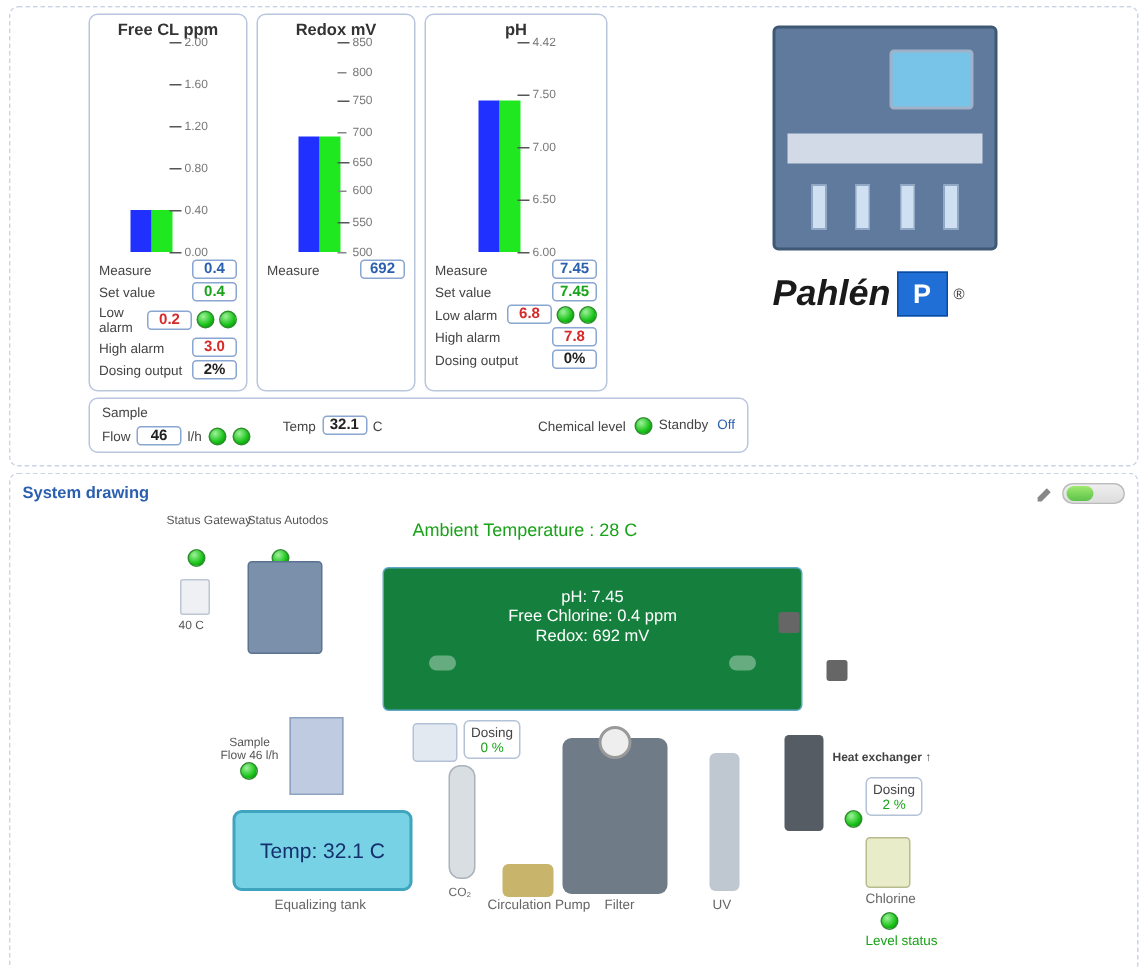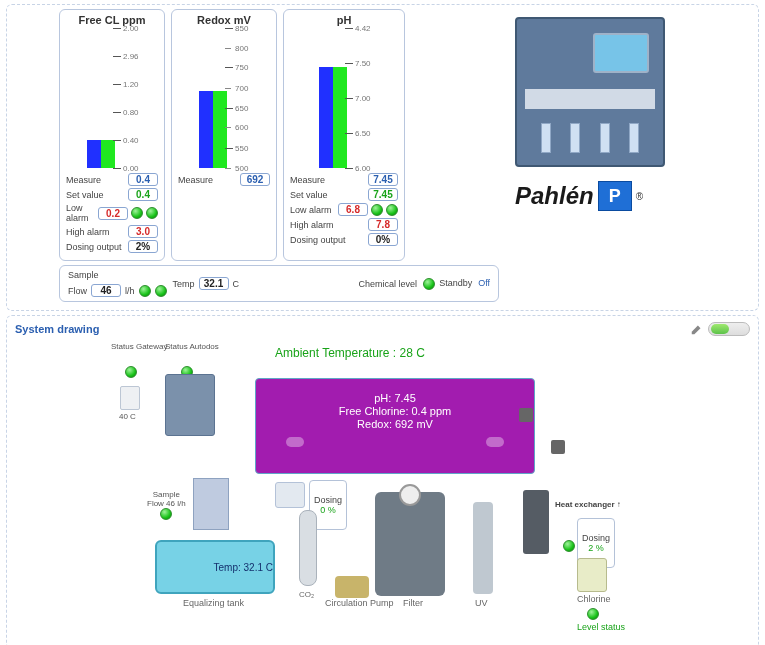--- a/index.html
+++ b/index.html
@@ -41,31 +41,31 @@
   .device-panel { position:absolute; top:70px; left:8px; right:8px; height:20px; background:#d1dae6;}
   .device-tubes { position:absolute; bottom:12px; left:14px; right:14px; height:40px; display:flex; justify-content:space-around; align-items:flex-end;}
   .tube { width:10px; height:30px; background:#cfe0f3; border:1px solid #90a8c6;}
   .brand { display:flex; align-items:center; gap:4px; margin-top:6px;}
   .brand-text { font-size:24px; font-weight:bold; color:#1a1a1a; font-style:italic;}
   .brand-logo { width:34px; height:30px; background:#1f6fd6; border:1px solid #0a4ba0; display:flex; align-items:center; justify-content:center; color:#fff; font-weight:bold; font-size:18px;}
   
   .sys-body { position:relative; height:300px; }
   .ambient { position:absolute; top:6px; left:260px; color:#19a319; font-size:12px; }
   .status-box { position:absolute; top:2px; font-size:8px; text-align:center; color:#555;}
-  .pool { position:absolute; top:38px; left:240px; width:280px; height:96px; background:#a21caf; border:1px solid #5fa6c7; border-radius:4px; color:#fff; text-align:center; padding-top:12px; font-size:11px;}
+  .pool { position:absolute; top:38px; left:240px; width:280px; height:96px; background:#15803d; border:1px solid #5fa6c7; border-radius:4px; color:#fff; text-align:center; padding-top:12px; font-size:11px;}
   .pool .line { margin:1px 0;}
   .jet { position:absolute; width:18px; height:10px; border-radius:5px; background:rgba(255,255,255,0.35);}
-  .tank { position:absolute; left:140px; top:200px; width:120px; height:54px; background:#77d2e6; border:2px solid #3fa4bd; border-radius:6px; display:flex; align-items:center; justify-content:flex-end; color:#14306d; font-size:10px;}
+  .tank { position:absolute; left:140px; top:200px; width:120px; height:54px; background:#77d2e6; border:2px solid #3fa4bd; border-radius:6px; display:flex; align-items:center; justify-content:center; color:#14306d; font-size:14px;}
   .label-under { position:absolute; font-size:9px; color:#666; text-align:center;}
   .filter { position:absolute; left:360px; top:152px; width:70px; height:104px; background:#6f7b86; border-radius:6px;}
   .filter-gauge { position:absolute; left:384px; top:144px; width:22px; height:22px; border-radius:50%; background:#eee; border:2px solid #999;}
   .uv { position:absolute; left:458px; top:162px; width:20px; height:92px; background:#bfc8d0; border-radius:4px;}
   .hx { position:absolute; left:508px; top:150px; width:26px; height:64px; background:#555c64; border-radius:3px;}
   .chlorine-jug { position:absolute; left:562px; top:218px; width:30px; height:34px; background:#e8ecc8; border:1px solid #b7bb8d; border-radius:3px;}
-  .dosing-box { position:absolute; border:1px solid #b4c2d8; border-radius:4px; background:#fff; padding:14px 4px; font-size:9px; text-align:center; color:#444;}
+  .dosing-box { position:absolute; border:1px solid #b4c2d8; border-radius:4px; background:#fff; padding:2px 4px; font-size:9px; text-align:center; color:#444;}
   .autodos-small { position:absolute; left:150px; top:34px; width:50px; height:62px; background:#7b91ab; border:1px solid #5b7391; border-radius:3px;}
   .gateway-small { position:absolute; left:105px; top:46px; width:20px; height:24px; background:#eef0f3; border:1px solid #bcc6d4; border-radius:2px;}
   .sample-small { position:absolute; left:178px; top:138px; width:36px; height:52px; background:#bfcbe0; border:1px solid #8ea2c0;}
   .co2-tank { position:absolute; left:284px; top:170px; width:18px; height:76px; background:#d9dee3; border:1px solid #aab2bb; border-radius:8px;}
   .valve { position:absolute; width:14px; height:14px; background:#666; border-radius:2px;}
   .pump { position:absolute; left:320px; top:236px; width:34px; height:22px; background:#c8b46a; border-radius:4px;}
   .hx-label { position:absolute; font-size:8px; color:#444;font-weight:bold;}
   .level-dot { position:absolute; }
 </style>
 </head>
@@ -80,21 +80,21 @@
           <div class="gauge-title">Free CL ppm</div>
           <div class="gauge-area">
             <div class="bar-well">
               <div class="bar-green" style="height:20%"></div>
               <div class="bar-blue" style="height:20%"></div>
             </div>
             <div class="scale">
               <div class="tick major" style="top:0%"></div>
                 <div class="tick-label" style="top:0%">2.00</div>
               <div class="tick major" style="top:20%"></div>
-                <div class="tick-label" style="top:20%">2.96</div>
+                <div class="tick-label" style="top:20%">1.60</div>
               <div class="tick major" style="top:40%"></div>
                 <div class="tick-label" style="top:40%">1.20</div>
               <div class="tick major" style="top:60%"></div>
                 <div class="tick-label" style="top:60%">0.80</div>
               <div class="tick major" style="top:80%"></div>
                 <div class="tick-label" style="top:80%">0.40</div>
               <div class="tick major" style="top:100%"></div>
                 <div class="tick-label" style="top:100%">0.00</div>
             </div>
           </div>
@@ -213,21 +213,21 @@
         <div class="seg" style="flex-direction:column;align-items:flex-start">
           <span>Sample</span>
           <div style="display:flex;align-items:center;gap:4px">
             <span>Flow</span>
             <span class="valuebox vb-black">46</span>
             <span>l/h</span>
             <span class="dot"></span>
               <span class="dot"></span>
           </div>
         </div>
-        <div class="seg" style="">
+        <div class="seg" style="margin-left:16px">
           <span>Temp</span>
           <span class="valuebox vb-black">32.1</span>
           <span>C</span>
         </div>
         <div class="seg" style="margin-left:auto;flex-direction:row;align-items:flex-start">
           <div style="display:flex;align-items:center;gap:6px">
               <span>Chemical level</span>
               <span class="dot"></span>
             </div>
           <div style="display:flex;align-items:center;gap:6px">

